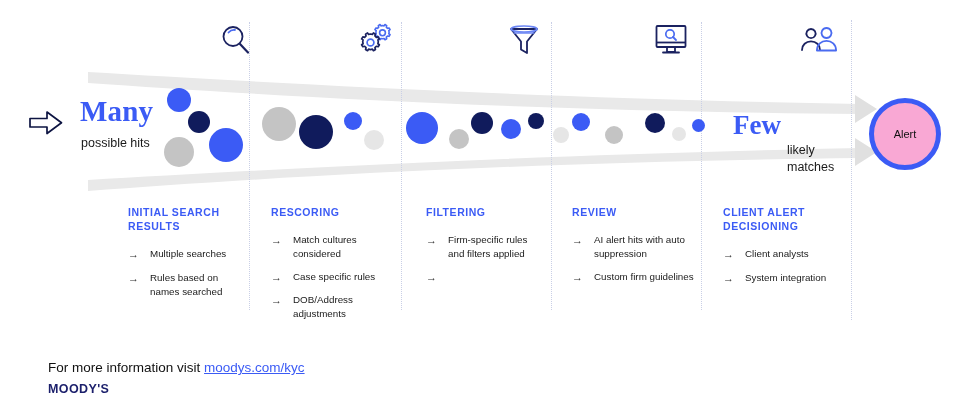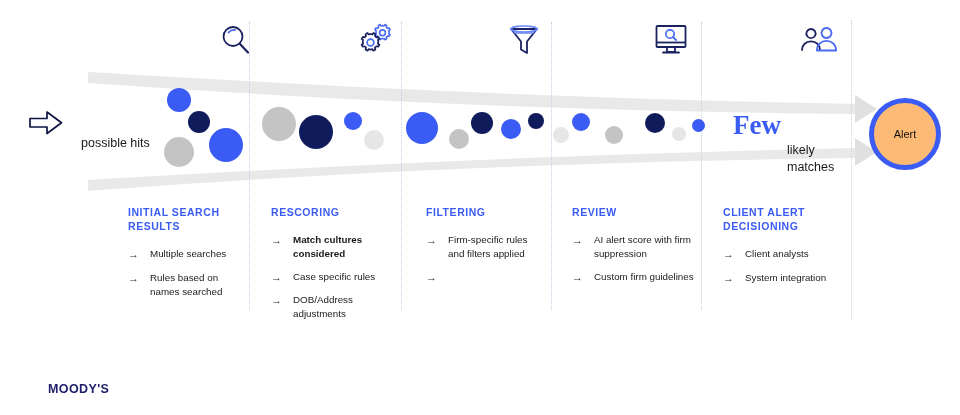--- a/index.html
+++ b/index.html
@@ -103,21 +103,21 @@
 
   
   #alert-circle {
     position: absolute;
     left: 869px;
     top: 98px;
     width: 62px;
     height: 62px;
     border-radius: 50%;
     border: 5px solid #3B5BF5;
-    background: #fdba74;
+    background: #f9a8d4;
     display: flex;
     align-items: center;
     justify-content: center;
     font-size: 11px;
     color: #111111;
   }
 
   
   .dot {
     position: absolute;
@@ -256,20 +256,21 @@
       <path d="M19 26 c0-5.6 4.3-9.2 9.5-9.2 s9.5 3.6 9.5 9.2" stroke="#4a6bf0" stroke-width="1.8" stroke-linecap="round"></path>
       <line x1="19" y1="26.5" x2="38" y2="26.5" stroke="#4a6bf0" stroke-width="1.8" stroke-linecap="round"></line>
     </svg>
   </div>
 
   <div id="entry-arrow">
     <svg width="36" height="30" viewBox="0 0 36 30" fill="none">
       <path d="M2 10.5 L19 10.5 L19 4 L33.5 14.8 L19 25.5 L19 19 L2 19 Z" stroke="#0d1442" stroke-width="1.7" stroke-linejoin="round" fill="#ffffff"></path>
     </svg>
   </div>
+  <div id="many-label">Many</div>
   <div id="many-sub">possible hits</div>
 
   <div id="dots-layer">
       <div class="dot" style="left: 167px; top: 88px; width: 24px; height: 24px; background: rgb(59, 91, 245);"></div>
       <div class="dot" style="left: 188px; top: 111px; width: 22px; height: 22px; background: rgb(16, 27, 92);"></div>
       <div class="dot" style="left: 164px; top: 137px; width: 30px; height: 30px; background: rgb(196, 196, 196);"></div>
       <div class="dot" style="left: 209px; top: 128px; width: 34px; height: 34px; background: rgb(59, 91, 245);"></div>
       <div class="dot" style="left: 262px; top: 107px; width: 34px; height: 34px; background: rgb(196, 196, 196);"></div>
       <div class="dot" style="left: 299px; top: 115px; width: 34px; height: 34px; background: rgb(16, 27, 92);"></div>
       <div class="dot" style="left: 344px; top: 112px; width: 18px; height: 18px; background: rgb(59, 91, 245);"></div>
@@ -308,21 +309,21 @@
             <span class="bullet-text" style="white-space: pre-line;">Rules based on
 names searched</span>
           </li>
         </ul>
       </div>
       <div class="stage-col" style="left: 271px; width: 112px;">
         <div class="stage-title">Rescoring</div>
         <ul class="bullet-list">
           <li class="bullet-item">
             <span class="bullet-arrow">→</span>
-            <span class="bullet-text" style="white-space: pre-line; font-weight: bold;">Match cultures
+            <span class="bullet-text" style="white-space: pre-line;">Match cultures
 considered</span>
           </li>
           <li class="bullet-item">
             <span class="bullet-arrow">→</span>
             <span class="bullet-text" style="white-space: pre-line;">Case specific rules</span>
           </li>
           <li class="bullet-item">
             <span class="bullet-arrow">→</span>
             <span class="bullet-text" style="white-space: pre-line;">DOB/Address
 adjustments</span>
@@ -340,21 +341,21 @@
           <li class="bullet-item">
             <span class="bullet-arrow">→</span>
           </li>
         </ul>
       </div>
       <div class="stage-col" style="left: 572px; width: 122px;">
         <div class="stage-title">Review</div>
         <ul class="bullet-list">
           <li class="bullet-item">
             <span class="bullet-arrow">→</span>
-            <span class="bullet-text" style="white-space: pre-line;">AI alert score with firm
+            <span class="bullet-text" style="white-space: pre-line;">AI alert hits with auto
 suppression</span>
           </li>
           <li class="bullet-item">
             <span class="bullet-arrow">→</span>
             <span class="bullet-text" style="white-space: pre-line;">Custom firm guidelines</span>
           </li>
         </ul>
       </div>
       <div class="stage-col" style="left: 723px; width: 120px;">
         <div class="stage-title">Client Alert
@@ -365,15 +366,18 @@
             <span class="bullet-text" style="white-space: pre-line;">Client analysts</span>
           </li>
           <li class="bullet-item">
             <span class="bullet-arrow">→</span>
             <span class="bullet-text" style="white-space: pre-line;">System integration</span>
           </li>
         </ul>
       </div>
     </div>
 
+  <div id="footer-line">
+    <span>For more information visit </span><a id="footer-link" href="#">moodys.com/kyc</a>
+  </div>
   <div id="moodys-logo">MOODY'S</div>
 
 </div>
 
 </body></html>

